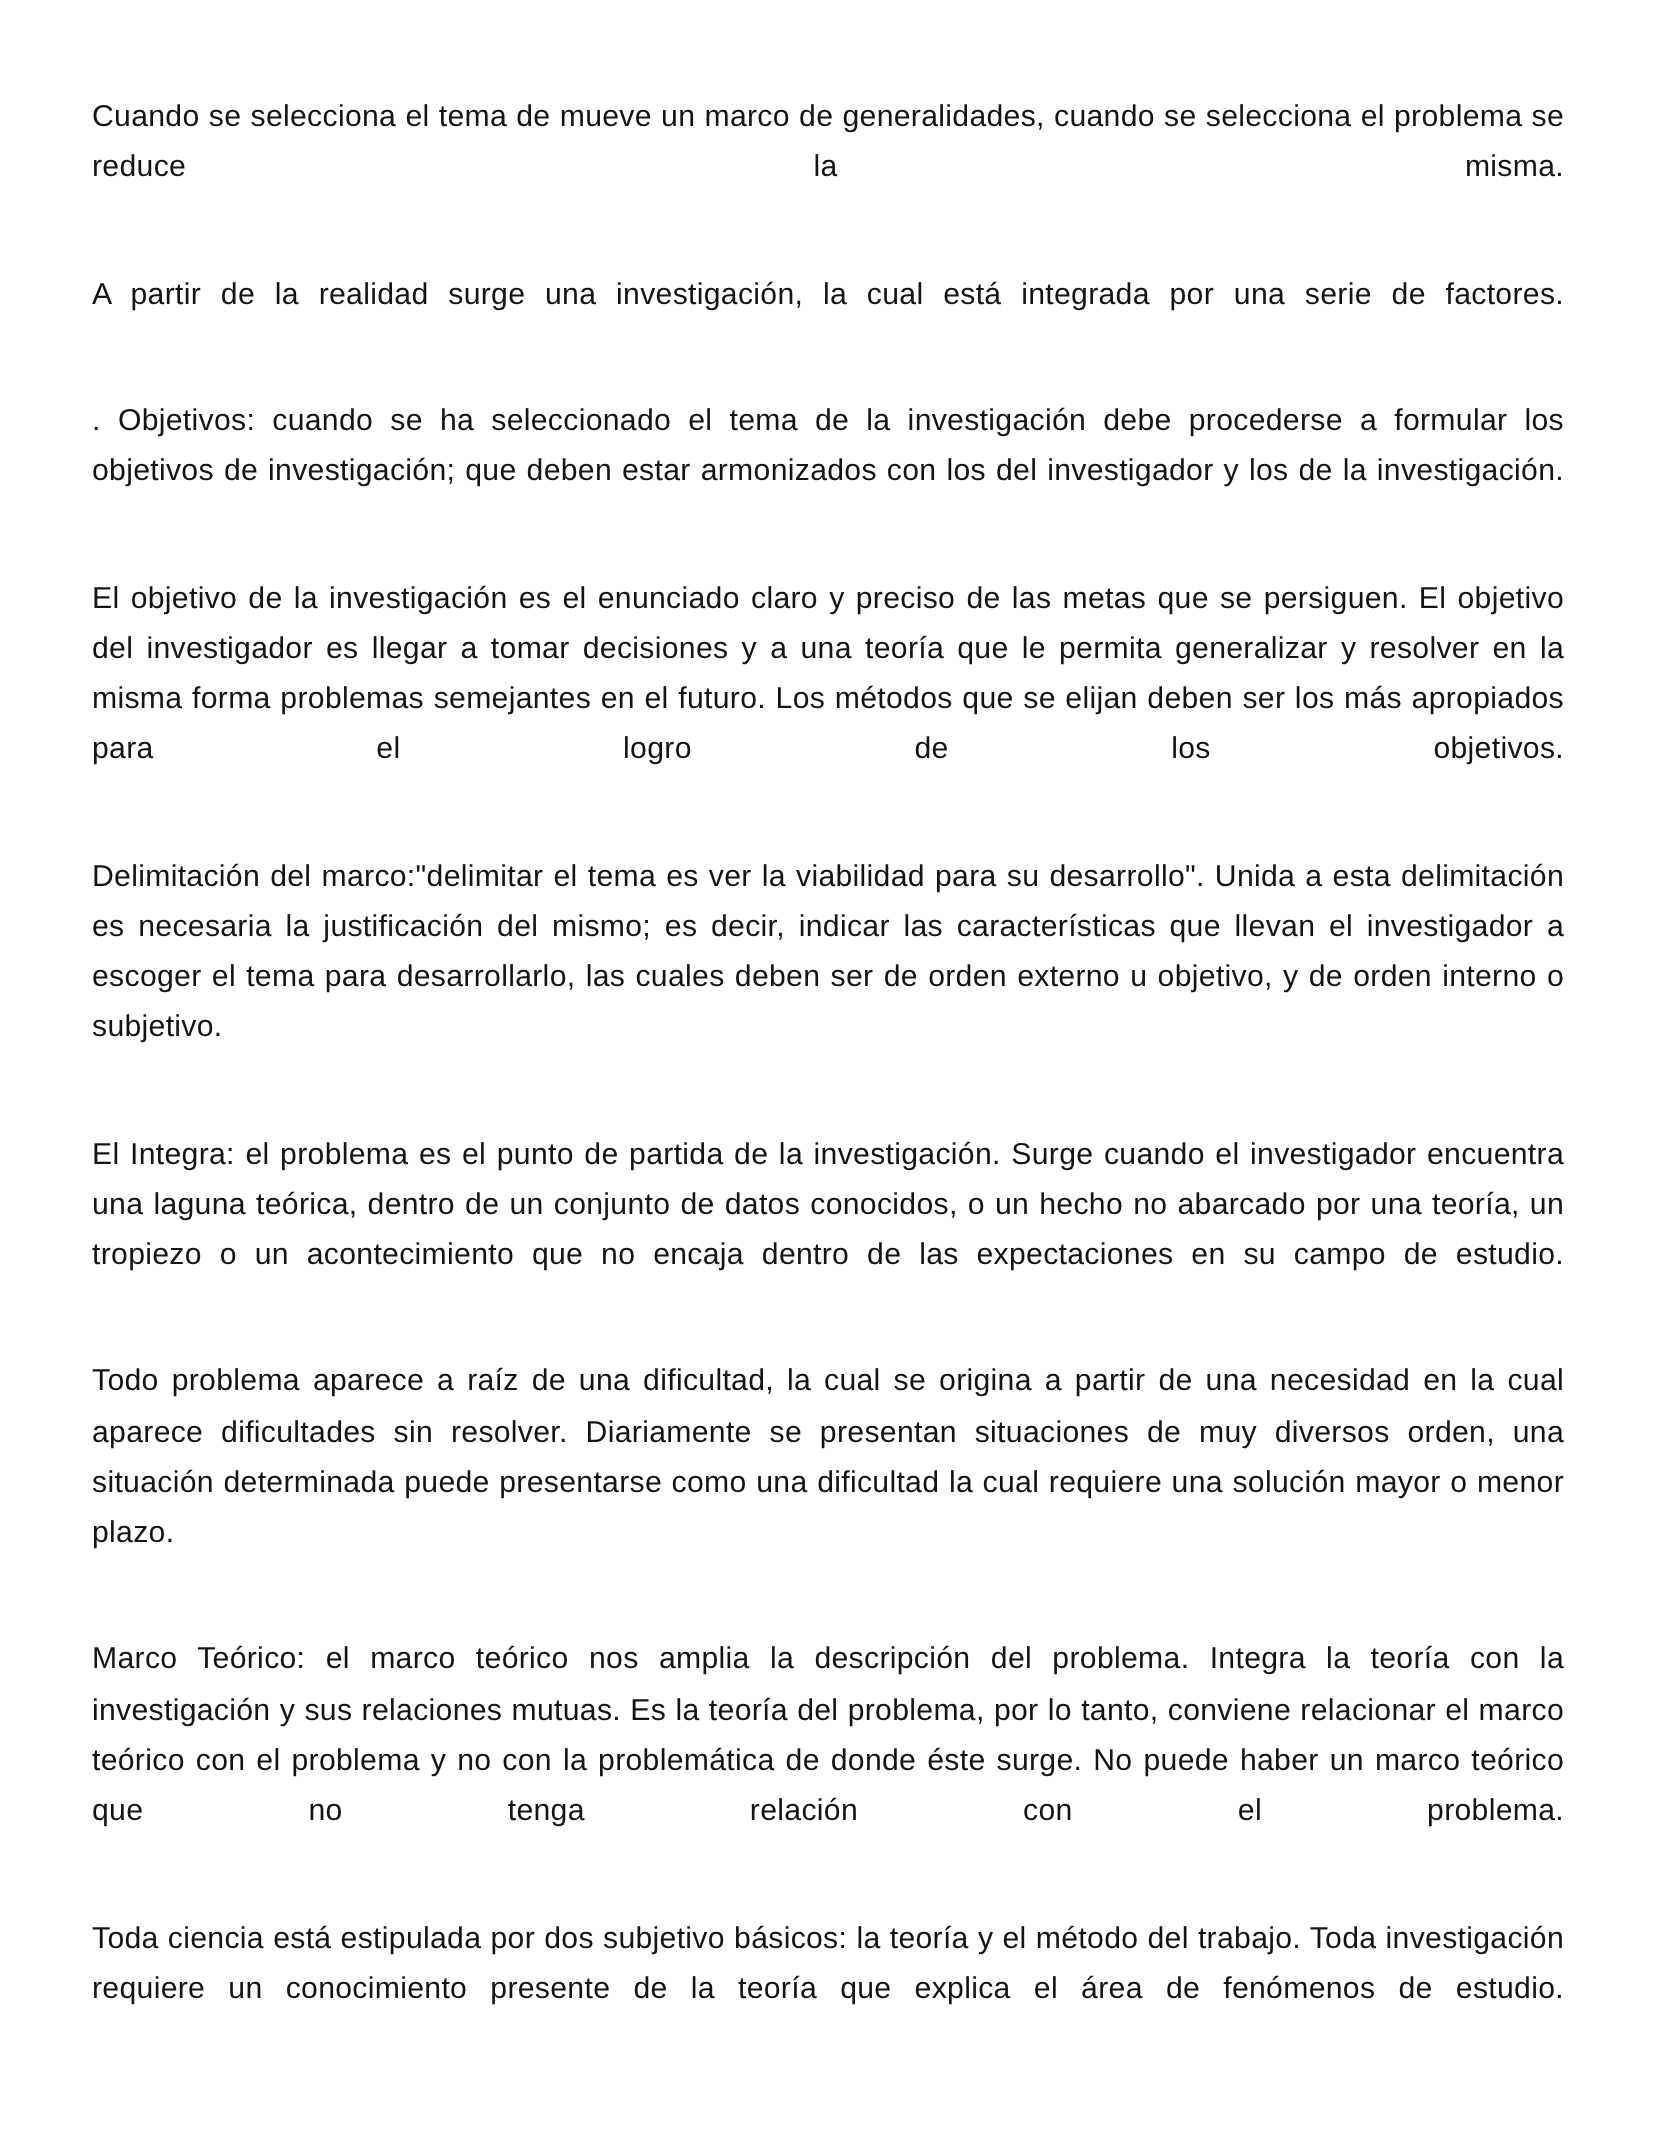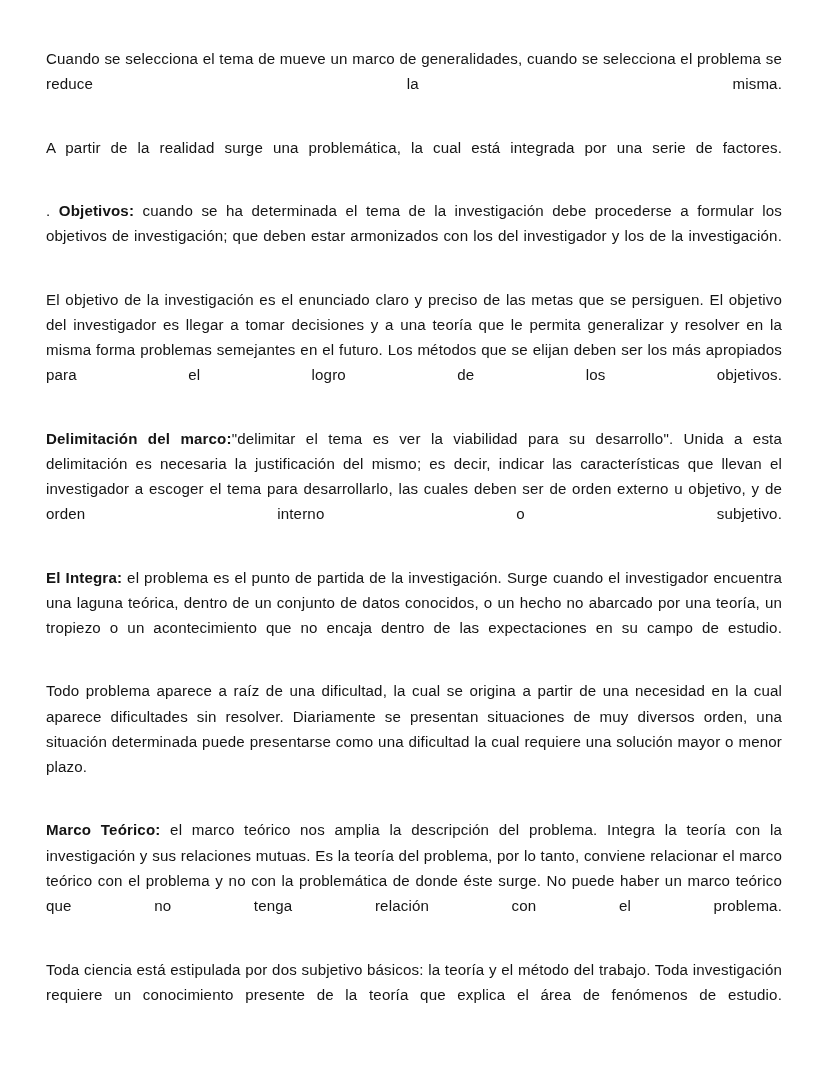--- a/index.html
+++ b/index.html
@@ -33,43 +33,43 @@
     text-align: justify;
     text-justify: inter-word;
     color: #141414;
     letter-spacing: 0.01em;
     word-spacing: 0.01em;
   }
   p.para:last-child {
     margin-bottom: 0;
   }
   .lead {
-    font-weight: bold;
+    font-weight: normal;
   }
   .uline {
     text-underline-offset: 2px;
   }
   
   p.para::after {
     content: "";
     display: inline-block;
     width: 100%;
   }
 </style>
 </head>
 <body>
 
 <div class="page">
   <div class="doc-body">
 
     <p class="para"><span>Cuando se selecciona el tema de mueve un marco de generalidades, cuando se selecciona el problema se reduce la misma.</span></p>
 
-    <p class="para"><span>A partir de la realidad surge una problemática, la cual está integrada por una serie de factores.</span></p>
+    <p class="para"><span>A partir de la realidad surge una investigación, la cual está integrada por una serie de factores.</span></p>
 
-    <p class="para"><span>. </span><span class="lead">Objetivos:</span><span> cuando se ha determinada el tema de la investigación debe procederse a formular los objetivos de investigación; que deben estar armonizados con los del investigador y los de la investigación.</span></p>
+    <p class="para"><span>. </span><span class="lead">Objetivos:</span><span> cuando se ha seleccionado el tema de la investigación debe procederse a formular los objetivos de investigación; que deben estar armonizados con los del investigador y los de la investigación.</span></p>
 
     <p class="para"><span>El objetivo de la investigación es el enunciado claro y preciso de las metas que se persiguen. El objetivo del investigador es llegar a tomar decisiones y a una teoría que le permita generalizar y resolver en la misma forma problemas semejantes en el futuro. Los métodos que se elijan deben ser los más apropiados para el logro de los objetivos.</span></p>
 
     <p class="para"><span class="lead">Delimitación del marco:</span><span>"delimitar el tema es ver la viabilidad para su desarrollo". Unida a esta delimitación es necesaria la justificación del mismo; es decir, indicar las características que llevan el investigador a escoger el tema para desarrollarlo, las cuales deben ser de orden externo u objetivo, y de orden interno o subjetivo.</span></p>
 
     <p class="para"><span class="lead">El Integra:</span><span> el problema es el punto de partida de la investigación. Surge cuando el investigador encuentra una laguna teórica, dentro de un conjunto de datos conocidos, o un hecho no abarcado por una teoría, un tropiezo o un acontecimiento que no encaja dentro de las expectaciones en su campo de estudio.</span></p>
 
     <p class="para"><span>Todo problema aparece a raíz de una dificultad, la cual se origina a partir de una necesidad en la cual aparece dificultades sin resolver. Diariamente se presentan situaciones de muy diversos orden, una situación determinada puede presentarse como una dificultad la cual requiere una solución mayor o menor plazo.</span></p>
 
     <p class="para"><span class="lead">Marco Teórico:</span><span><span> el </span><span class="uline">marco teórico</span><span> nos amplia la </span><span class="uline">descripción</span><span> del problema. Integra la teoría con la investigación y sus relaciones mutuas. Es la teoría del problema, por lo tanto, conviene relacionar el marco teórico con el problema y no con la problemática de donde éste surge. No puede haber un marco teórico que no tenga relación con el problema.</span></span></p>

